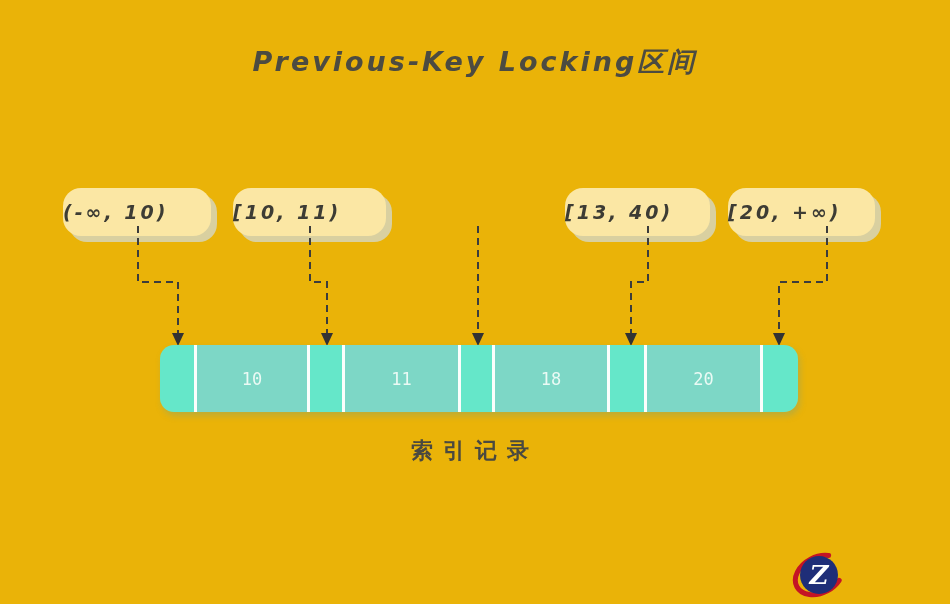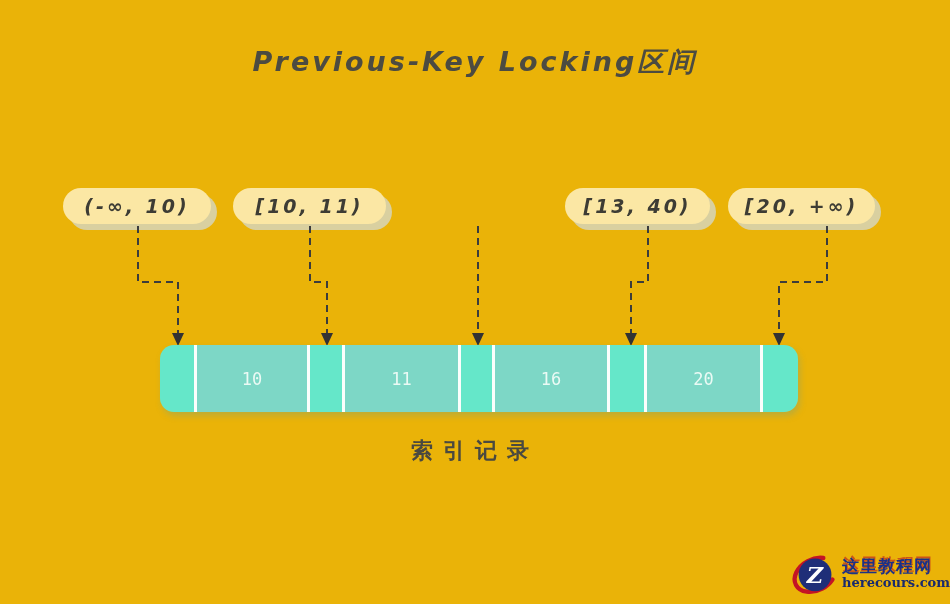--- a/index.html
+++ b/index.html
@@ -11,25 +11,25 @@
     font-family:"DejaVu Sans", sans-serif;
   }
   .title{
     position:absolute;top:44px;left:0;width:950px;
     text-align:center;
     font-size:27px;font-weight:bold;font-style:italic;
     letter-spacing:3px;
     color:#4c4b41;
   }
   .pill{
-    position:absolute;top:188px;height:36px;
+    position:absolute;top:188px;height:48px;
     background:#fbe7a4;
     border-radius:18px;
     box-shadow:6px 6px 0 #d9d0a0;
-    display:flex;align-items:center;justify-content:center;
+    display:flex;align-items:center;justify-content:flex-start;
     font-style:italic;font-weight:bold;
     font-size:19px;letter-spacing:3px;
     color:#3d3c34;
     white-space:nowrap;
   }
   .pill-1{left:63px;width:148px;}
   .pill-2{left:233px;width:153px;}
   .pill-3{left:403px;width:147px;}
   .pill-4{left:565px;width:145px;}
   .pill-5{left:728px;width:147px;}
@@ -129,38 +129,34 @@
     <div class="seg gap w37"></div>
     <div class="seg rec w113">
       <span>10</span>
     </div>
     <div class="seg gap w35"></div>
     <div class="seg rec w116">
       <span>11</span>
     </div>
     <div class="seg gap w34"></div>
     <div class="seg rec w115">
-      <span>16</span>
+      <span>18</span>
     </div>
     <div class="seg gap w37b"></div>
     <div class="seg rec w116b">
       <span>20</span>
     </div>
     <div class="seg gap w35b"></div>
   </div>
 
   <div class="caption">索引记录</div>
 
   <div class="watermark">
     <svg width="58" height="58" viewBox="0 0 58 58" xmlns="http://www.w3.org/2000/svg">
       <g transform="rotate(-28 29 30)">
         <ellipse cx="29" cy="30" rx="25" ry="18" fill="none" stroke="#c41425" stroke-width="5" stroke-linecap="round" stroke-dasharray="102 36" stroke-dashoffset="-18"></ellipse>
       </g>
       <circle cx="29" cy="30" r="19" fill="#1f2e78"></circle>
       <text x="29" y="39" text-anchor="middle" font-family="DejaVu Serif, serif" font-size="26" font-weight="bold" font-style="italic" fill="#ffffff">Z</text>
     </svg>
-    <div class="wm-text">
-      <span class="wm-site">这里教程网</span>
-      <span class="wm-url">herecours.com</span>
-    </div>
   </div>
 
 </div>
 
 </body></html>

